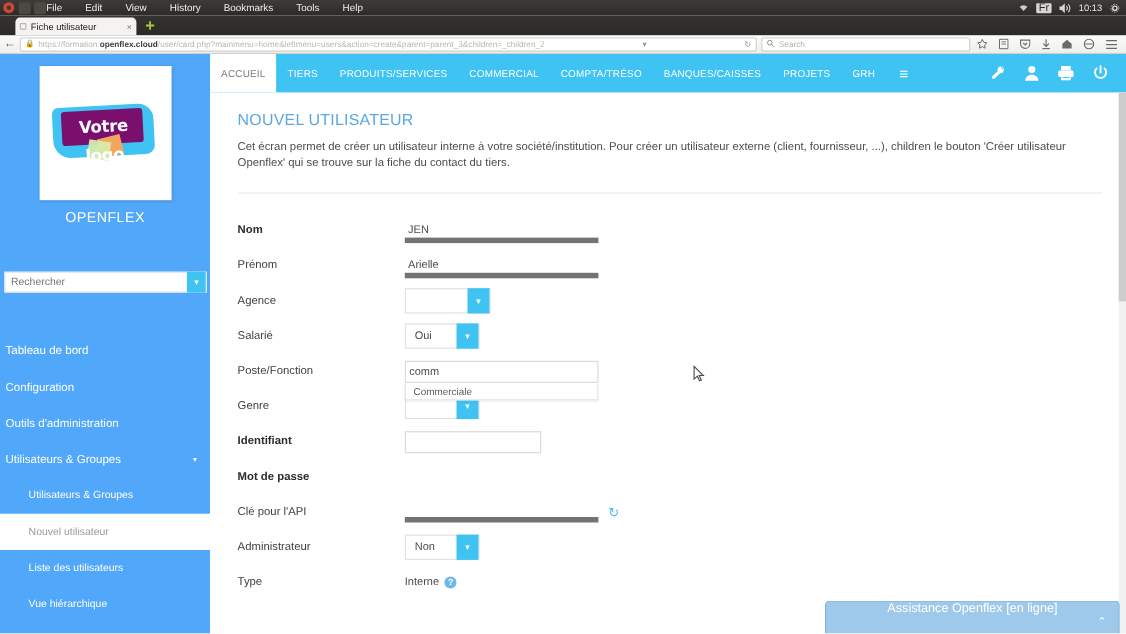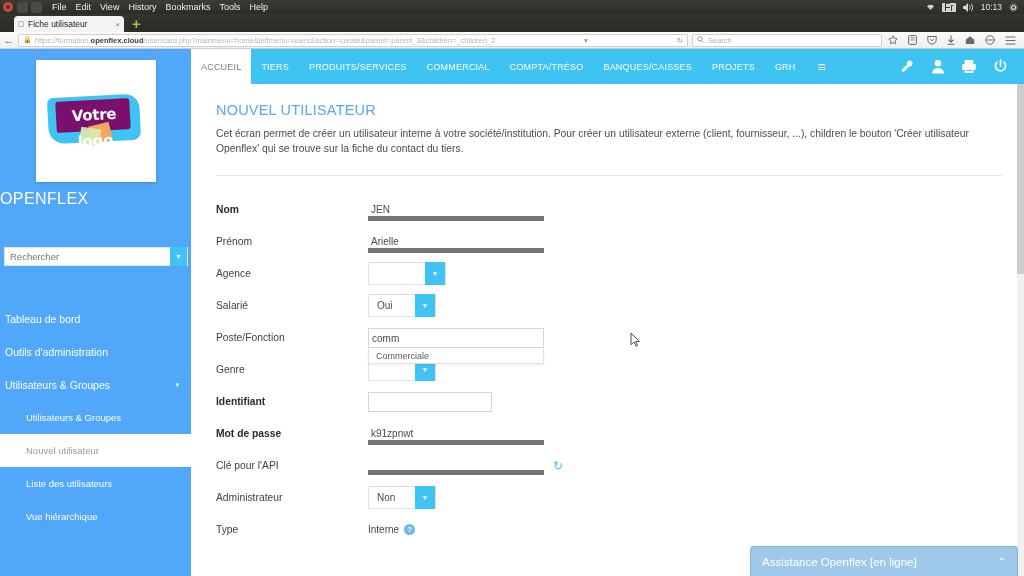--- a/index.html
+++ b/index.html
@@ -14,21 +14,21 @@
   .os-panel {
     position: absolute; top: 0; left: 0; width: 1024px; height: 14px;
     background: linear-gradient(180deg,#3c3b37 0%,#2c2b28 100%);
     display: flex; align-items: center; color: #e8e6e3;
     font-size: 8.5px; z-index: 60;
   }
   .os-logo { width: 13px; height: 13px; margin-left: 1px; display:flex; align-items:center; justify-content:center; }
   .os-logo .circ { width: 10px; height: 10px; border-radius: 50%; background: #d14836; position: relative; }
   .os-logo .circ:after{ content:""; position:absolute; left:3px; top:3px; width:4px;height:4px;border-radius:50%;background:#3c3b37;}
   .os-sq { width: 11px; height: 11px; border-radius: 2px; background: #4a4944; margin-left: 3px; }
-  .os-menus { display: flex; gap: 9px; margin-left: 10px; }
+  .os-menus { display: flex; gap: 21px; }
   .os-menus span { font-size: 9px; color: #f0eeec; }
   .os-tray { margin-left: auto; display: flex; align-items: center; gap: 7px; margin-right: 6px; font-size: 8.5px; }
   .tray-ic { display: inline-flex; align-items: center; justify-content: center; color: #d8d6d2; }
   .kb-badge { background:#d8d6d2; color:#2c2b28; padding: 0 2px; border-radius:1px; font-size:10px; line-height:9px; }
 
   
   .ff-tabbar {
     position: absolute; top: 14px; left: 0; width: 1024px; height: 18px;
     background: linear-gradient(180deg,#34332f 0%,#2b2a27 100%);
     z-index: 58;
@@ -94,21 +94,21 @@
   }
   .logo-art .txt {
     position: absolute; left: 8px; top: 14px; width: 80px; height: 26px;
     transform: rotate(-3deg); color: #fff; font-weight: bold; font-size: 15px;
     line-height: 26px; text-align: center; letter-spacing: -.3px;
     font-family: "DejaVu Sans", sans-serif;
   }
   .logo-art .sq-o { position: absolute; left: 44px; top: 36px; width: 21px; height: 18px; background: #f0a860; transform: rotate(-14deg); }
   .logo-art .sq-g { position: absolute; left: 34px; top: 40px; width: 20px; height: 17px; background: #d9edae; transform: rotate(8deg); opacity: .92; }
   .brand-name {
-    color: #fff; font-size: 16px; margin-top: 8px; letter-spacing: .4px;
+    text-align: center; color: #fff; font-size: 13px; margin-top: 8px; letter-spacing: .4px;
   }
   .side-search {
     position: absolute; left: 4px; top: 198px; width: 184px; height: 19px;
     background: #fff; display: flex; align-items: center;
     border: 1px solid #e3e3e3;
   }
   .side-search input {
     flex: 1; border: none; outline: none; font-size: 9.5px; color: #a8a8a8;
     padding-left: 5px; font-family: "Liberation Sans", sans-serif; background: transparent;
   }
@@ -182,21 +182,21 @@
     width: 11px; height: 11px; border-radius: 50%; background: #6fb8e8; color: #fff;
     font-size: 8px; line-height: 11px; text-align: center; font-weight: bold;
   }
   .cursor-arrow { position: absolute; left: 262px; top: 4px; }
 
   
   .chat {
     position: absolute; right: 6px; bottom: 0; width: 268px; height: 30px;
     background: #9ec9ea; border: 1px solid #7fb4dd; border-bottom: none;
     border-radius: 4px 4px 0 0; display: flex; align-items: center;
-    padding: 0 11px; color: #fff; font-size: 11.5px; z-index: 30;
+    padding: 0 11px; color: #fff; font-size: 11.5px; z-index: 30; flex-direction: column;
   }
   .chat .chev { margin-left: auto; font-size: 10px; }
   .page-scroll {
     position: absolute; right: 0; top: 35px; width: 7px; height: 492px; background: #f1f1f1;
   }
   .page-scroll .thumb { width: 7px; height: 190px; background: #cdcdcd; }
 </style>
 </head>
 <body>
 
@@ -325,20 +325,23 @@
       <div class="brand-name">OPENFLEX</div>
 
       <div class="side-search">
         <input type="text" placeholder="Rechercher" style="">
         <div class="caret">▾</div>
       </div>
 
       <div class="menu">
         <div class="menu-item">
           <span>Tableau de bord</span>
+        </div>
+        <div class="menu-item">
+          <span>Configuration</span>
         </div>
         <div class="menu-item">
           <span>Outils d'administration</span>
         </div>
         <div class="menu-item">
           <span>Utilisateurs &amp; Groupes</span>
           <span class="chev">▾</span>
         </div>
         <div class="menu-item sub">
           <span>Utilisateurs &amp; Groupes</span>
@@ -477,23 +480,20 @@
 
           <div class="frow">
             <div class="flabel bold">Identifiant</div>
             <div class="fctrl">
               <input class="ftext boxed short" type="text" value="" style="">
             </div>
           </div>
 
           <div class="frow">
             <div class="flabel bold">Mot de passe</div>
-            <div class="fctrl">
-              <input class="ftext" type="text" value="k91zpnwt" style="">
-            </div>
           </div>
 
           <div class="frow">
             <div class="flabel">Clé pour l'API</div>
             <div class="fctrl" style="display:flex;align-items:center;">
               <input class="ftext" type="text" value="" style="">
               <span class="refresh-ic">↻</span>
             </div>
           </div>
 

